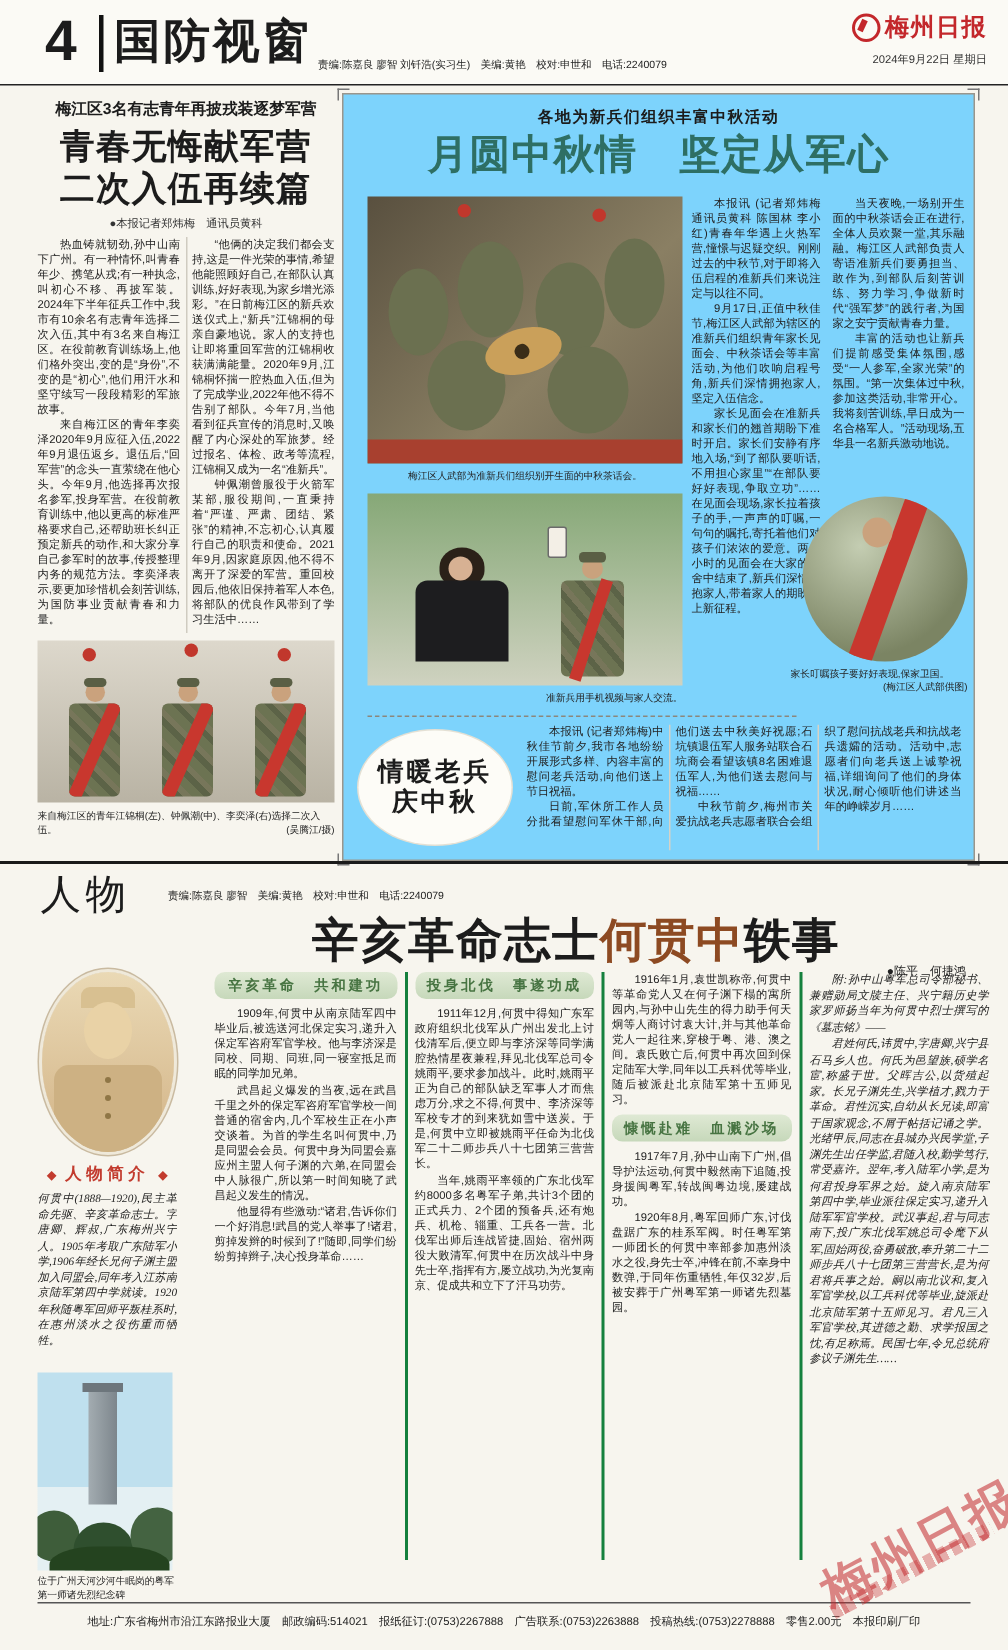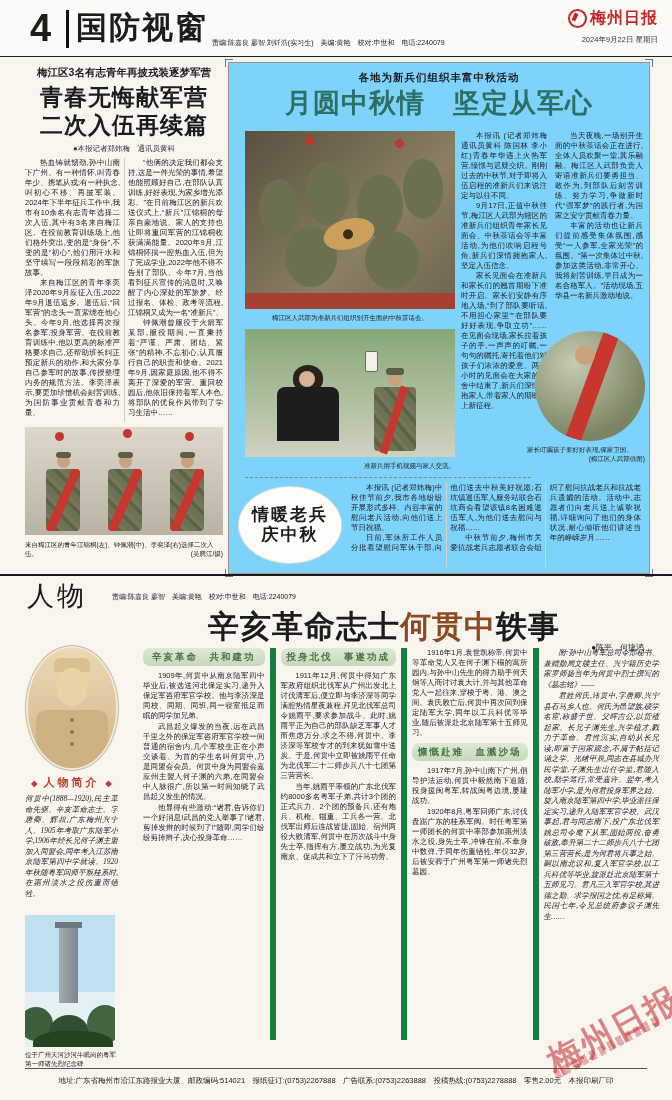--- a/index.html
+++ b/index.html
@@ -106,21 +106,21 @@
   #prof-bio{margin-top:4px;height:116px;overflow:hidden;font-size:7.5px;line-height:10.5px;text-align:justify;}
   #tower{margin-top:5px;width:90px;height:132px;position:relative;overflow:hidden;
          background:linear-gradient(#bfe0ee 0 58%,#e4f0f3 58% 100%);}
   #tower .tw{position:absolute;left:34px;top:12px;width:19px;height:76px;background:linear-gradient(90deg,#a3acb1,#7d868c);}
   #tower .tw:before{content:"";position:absolute;left:-4px;top:-5px;width:27px;height:6px;background:#6d767c;}
   .tree{position:absolute;border-radius:50%;}
   #tw-cap{margin-top:3px;}
   
   #cols{position:absolute;left:122px;top:648px;width:526px;height:392px;display:flex;margin-left:16px;}
   .pcol{width:25%;box-sizing:border-box;padding:0 5px;overflow:hidden;height:392px;}
-  .pcol + .pcol{border-left:6px solid #15803d;}
+  .pcol + .pcol{border-left:2px solid #15803d;}
   .g-banner{background:linear-gradient(#dfe9d4,#c6d8ba);color:#477442;font-weight:700;font-size:9.5px;
             text-align:center;letter-spacing:2px;padding:2.5px 0;border-radius:7px;margin-bottom:5px;}
   .pcol .body-sm p{margin-bottom:1px;}
   #col4-txt{font-size:7.5px;line-height:10.5px;}
   
   #ft-rule{position:absolute;left:25px;top:1068px;width:622px;border-top:1px solid #555;}
   #footer{position:absolute;left:0;top:1076px;width:672px;text-align:center;font-size:7.5px;color:#222;}
   
   #wm{position:absolute;right:-14px;top:1008px;transform:rotate(-28deg);color:rgba(195,39,43,.55);
       font-family:"Liberation Serif",serif;font-weight:900;font-size:34px;letter-spacing:2px;white-space:nowrap;}

